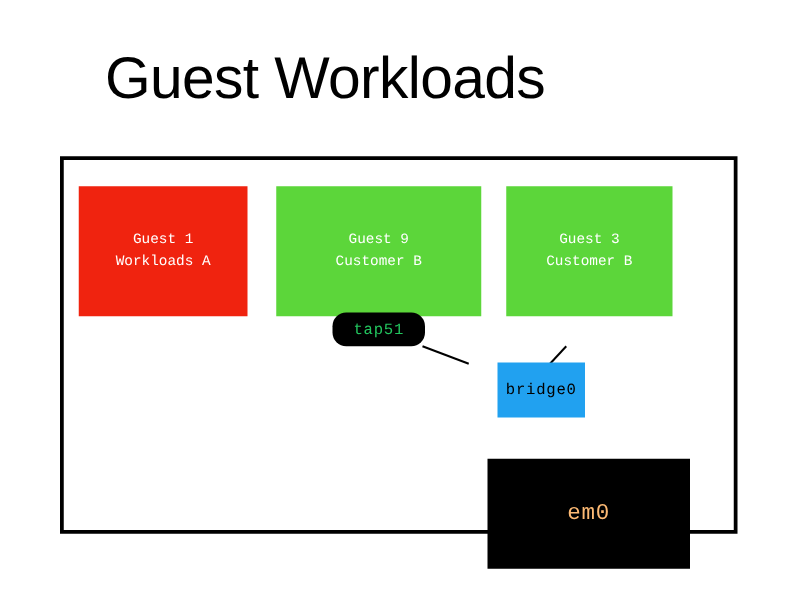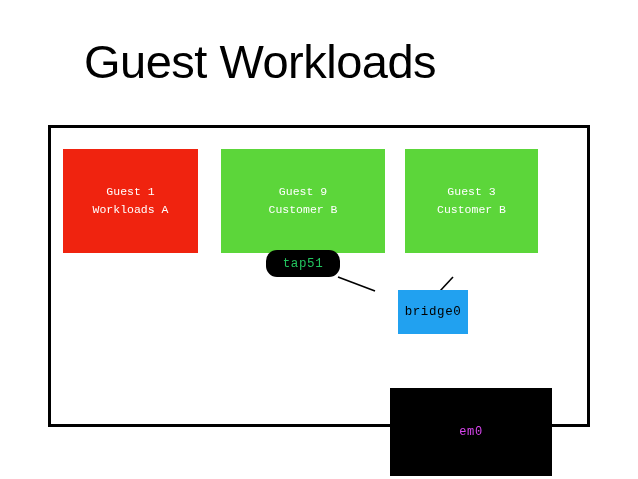--- a/index.html
+++ b/index.html
@@ -106,27 +106,27 @@
     align-items: center;
     justify-content: center;
     z-index: 6;
     margin-left: 26px;
   }
 
   
   #em0 {
     position: absolute;
     left: 390px;
-    top: 388px;
+    top: 367px;
     width: 162px;
     height: 88px;
     background: #000000;
-    color: #d946ef;
+    color: #fdba74;
     font-family: "Liberation Mono", monospace;
-    font-size: 12px;
+    font-size: 18px;
     letter-spacing: 0.6px;
     display: flex;
     align-items: center;
     justify-content: center;
     z-index: 5;
   }
 
   
   #connectors {
     position: absolute;

